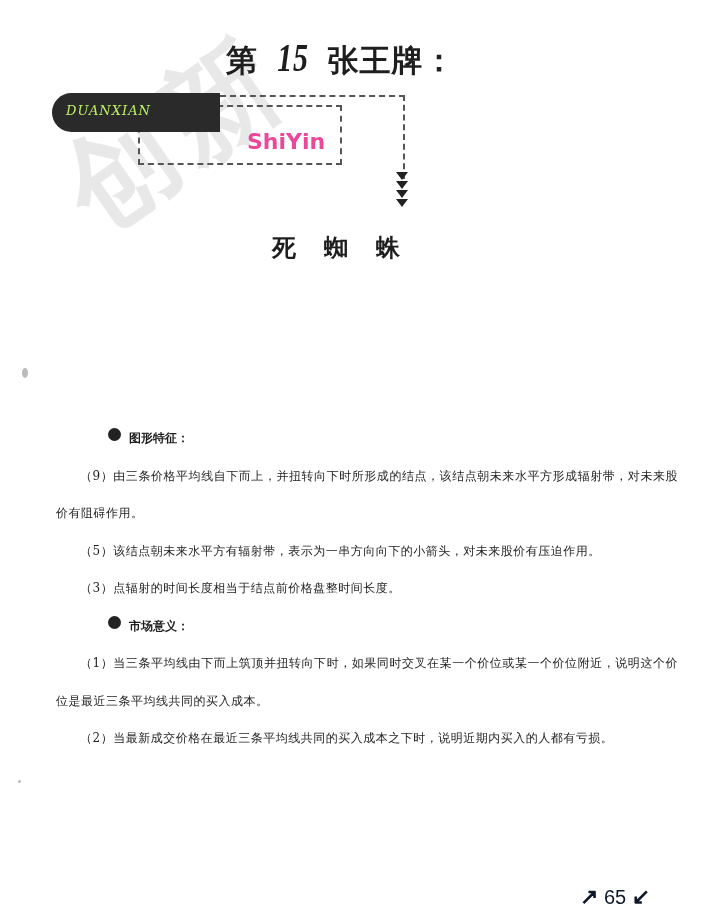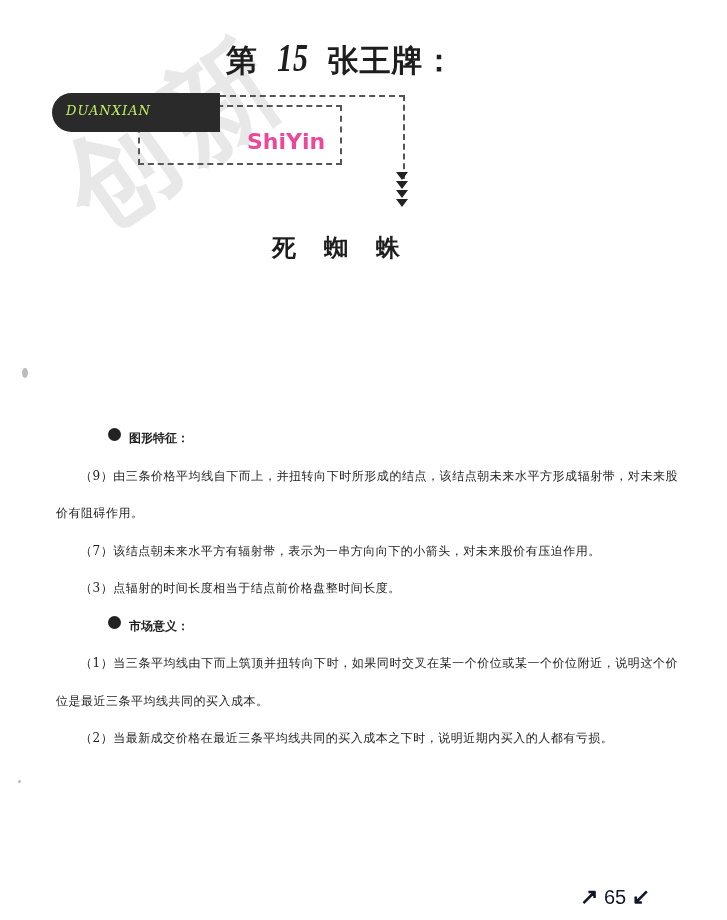--- a/index.html
+++ b/index.html
@@ -186,21 +186,21 @@
     <span></span>
 </div>
 
 <div class="main-title">死蜘蛛</div>
 
 <div class="body-text">
   <div class="section-head">
     <span class="dot"></span><span>图形特征：</span>
   </div>
   <div class="para">（9）由三条价格平均线自下而上，并扭转向下时所形成的结点，该结点朝未来水平方形成辐射带，对未来股价有阻碍作用。</div>
-  <div class="para">（7）该结点朝未来水平方有辐射带，表示为一串方向向下的小箭头，对未来股价有压迫作用。</div>
+  <div class="para">（5）该结点朝未来水平方有辐射带，表示为一串方向向下的小箭头，对未来股价有压迫作用。</div>
   <div class="para">（3）点辐射的时间长度相当于结点前价格盘整时间长度。</div>
   <div class="section-head">
     <span class="dot"></span><span>市场意义：</span>
   </div>
   <div class="para">（1）当三条平均线由下而上筑顶并扭转向下时，如果同时交叉在某一个价位或某一个价位附近，说明这个价位是最近三条平均线共同的买入成本。</div>
   <div class="para">（2）当最新成交价格在最近三条平均线共同的买入成本之下时，说明近期内买入的人都有亏损。</div>
 </div>
 
 <div class="page-num">
   <span class="arr">↗</span>

